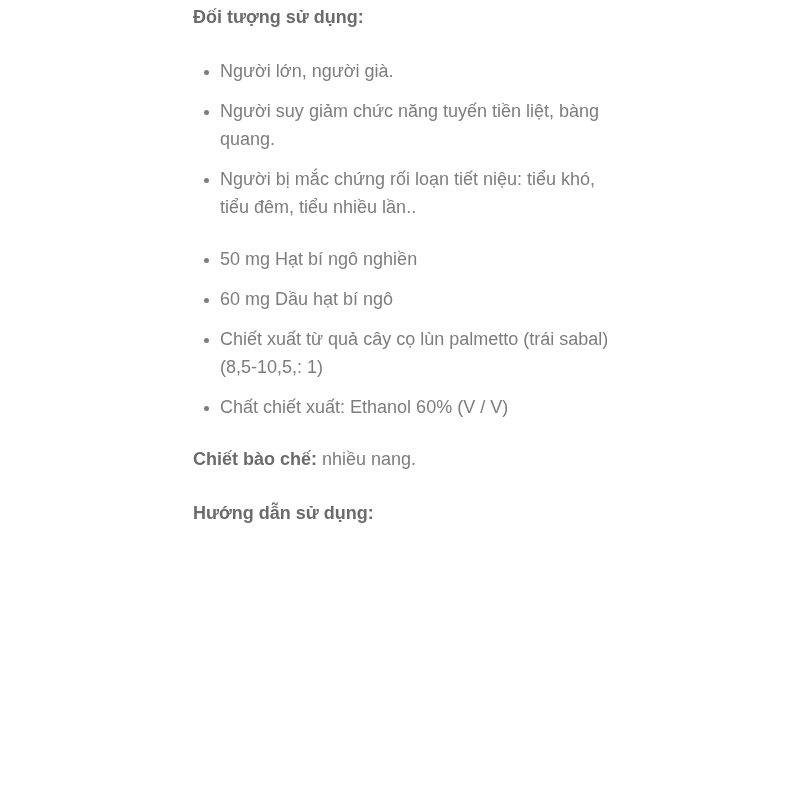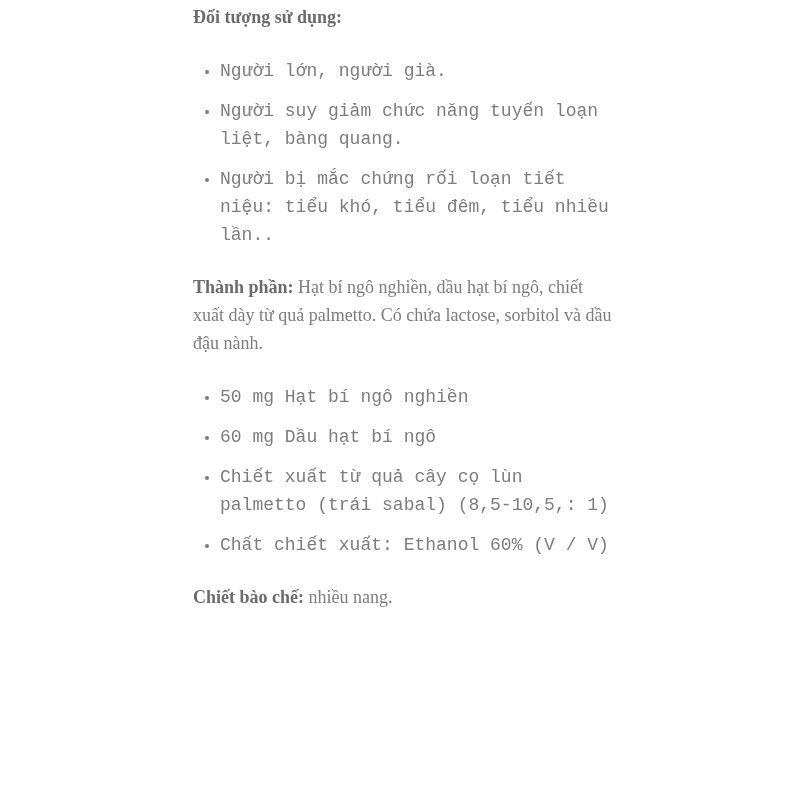--- a/index.html
+++ b/index.html
@@ -17,65 +17,63 @@
     color: #7d7d7d;
     -webkit-font-smoothing: antialiased;
   }
   .desc {
     box-sizing: border-box;
     width: 612px;          
     padding: 3px 0 0 193px;
   }
   .desc p {
     margin: 0 0 26px 0;
-    font-family: Liberation Serif, serif;
   }
   .desc p.heading {
     font-weight: bold;
     color: #6b6b6b;
   }
   .desc strong {
     font-weight: bold;
     color: #6b6b6b;
   }
   .desc ul {
     margin: 0 0 24px 0;
     padding: 0 0 0 27px;
     list-style: disc outside;
   }
   .desc li {
     margin: 0 0 12px 0;
     padding-left: 0;
-    font-family: Liberation Mono, monospace;
   }
   .desc li::marker {
     color: #7d7d7d;
     font-size: 0.85em;
   }
 </style>
 </head>
 <body>
 
 <main class="desc">
 
   <p class="heading">Đối tượng sử dụng:</p>
 
   <ul>
     <li>Người lớn, người già.</li>
-    <li>Người suy giảm chức năng tuyến loạn liệt, bàng quang.</li>
+    <li>Người suy giảm chức năng tuyến tiền liệt, bàng quang.</li>
     <li>Người bị mắc chứng rối loạn tiết niệu: tiểu khó, tiểu đêm, tiểu nhiều lần..</li>
   </ul>
 
-  <p><strong>Thành phần:</strong><span> Hạt bí ngô nghiền, dầu hạt bí ngô, chiết xuất dày từ quả palmetto. Có chứa lactose, sorbitol và dầu đậu nành.</span></p>
 
 
   <ul>
     <li>50 mg Hạt bí ngô nghiền</li>
     <li>60 mg Dầu hạt bí ngô</li>
     <li>Chiết xuất từ quả cây cọ lùn palmetto (trái sabal) (8,5-10,5,: 1)</li>
     <li>Chất chiết xuất: Ethanol 60% (V / V)</li>
   </ul>
 
   <p><strong>Chiết bào chế:</strong><span> nhiều nang.</span></p>
 
+  <p class="heading">Hướng dẫn sử dụng:</p>
 
 
 </main>
 
 </body></html>

